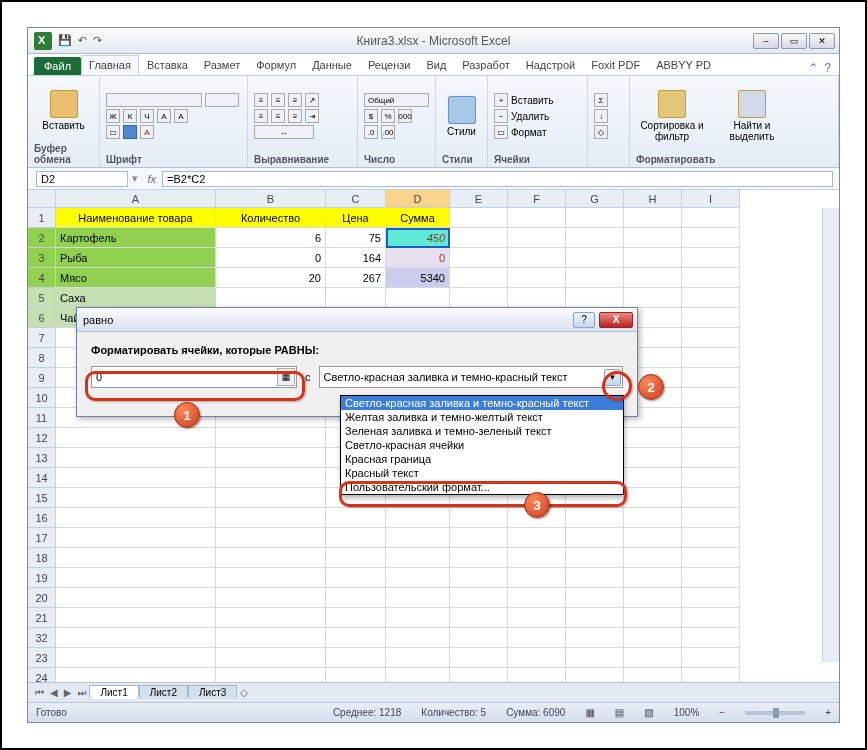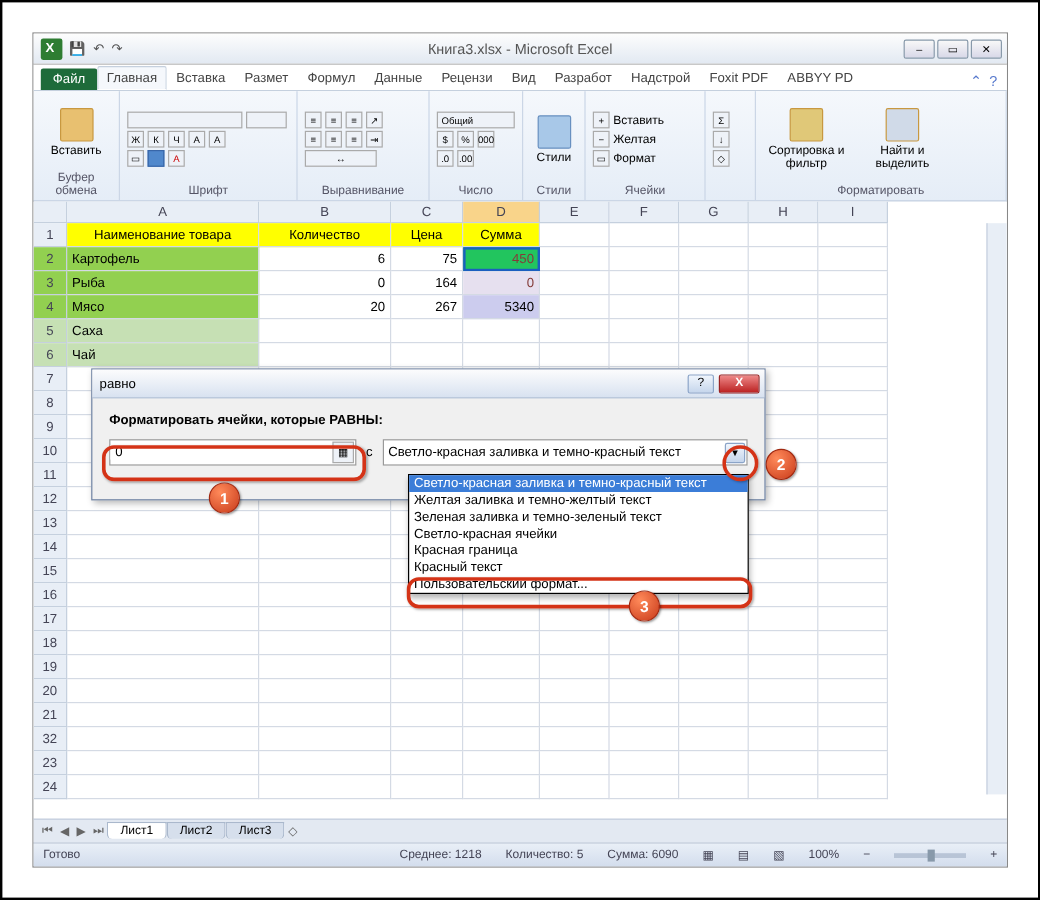--- a/index.html
+++ b/index.html
@@ -14,21 +14,21 @@
 .qat { position: absolute; left: 30px; display: flex; gap: 6px; }
 .qat span { font-size: 11px; color: #555; }
 .ribbon-tabs { height: 22px; background: #fff; display: flex; border-bottom: 1px solid #c5d0de; font-size: 11px; align-items: flex-end; }
 .filetab { background: #1e6b3a; color: #fff; padding: 3px 10px; border-radius: 2px 2px 0 0; margin-left: 6px; }
 .tab { padding: 3px 7px; color: #444; cursor: pointer; border: 1px solid transparent; }
 .tab.active { border-color: #c5d0de #c5d0de #fff; background: #f5f8fc; border-radius: 2px 2px 0 0; }
 .helpicons { margin-left: auto; display: flex; gap: 6px; padding-right: 8px; color: #5577cc; font-size: 12px; }
 .ribbon { height: 92px; background: linear-gradient(#f5f8fc,#e5edf7); border-bottom: 1px solid #b0c0d8; display: flex; font-size: 10px; }
 .group { border-right: 1px solid #cbd6e6; padding: 3px 6px 1px; display: flex; flex-direction: column; justify-content: space-between; }
 .group .body { flex: 1; display: flex; flex-direction: column; justify-content: center; gap: 2px; }
-.group .label { text-align: center; color: #556; font-size: 10px; padding: 1px 0; }
+.group .label { color: #556; font-size: 10px; padding: 1px 0; font-weight: bold; }
 .bigbtn { display: flex; flex-direction: column; align-items: center; gap: 2px; padding: 2px 4px; }
 .bigbtn .ico { width: 28px; height: 28px; background: #e8c070; border: 1px solid #c89840; border-radius: 2px; }
 .row { display: flex; gap: 3px; align-items: center; }
 .smico { width: 14px; height: 14px; border: 1px solid #aaa; background: #eef2f8; font-size: 8px; display: flex; align-items: center; justify-content: center; }
 .smico.filled { background: #5088cc; border-color: #3866a8; }
 .nameboxrow { height: 22px; border-bottom: 1px solid #c5d0de; display: flex; align-items: center; font-size: 11px; background: #f5f8fc; }
 .namebox { width: 92px; margin-left: 8px; border: 1px solid #aab8cc; background: #fff; padding: 1px 4px; }
 .fxlabel { margin: 0 6px; font-style: italic; color: #666; }
 .fbar { flex: 1; border: 1px solid #aab8cc; background: #fff; padding: 1px 4px; margin-right: 6px; }
 .sheet { position: relative; flex: 1; overflow: hidden; background: #fff; }
@@ -37,21 +37,21 @@
 .corner { width: 28px; height: 18px; background: #e8eef6; border-right: 1px solid #c5d0de; border-bottom: 1px solid #c5d0de; }
 .ch { height: 18px; background: #e8eef6; border-right: 1px solid #c5d0de; border-bottom: 1px solid #c5d0de; display: flex; align-items: center; justify-content: center; font-size: 11px; color: #445; }
 .rh { width: 28px; background: #e8eef6; border-right: 1px solid #c5d0de; border-bottom: 1px solid #c5d0de; display: flex; align-items: center; justify-content: center; font-size: 11px; color: #445; }
 .grow { display: flex; height: 20px; }
 .cell { border-right: 1px solid #d4dae4; border-bottom: 1px solid #d4dae4; padding: 1px 4px; font-size: 11px; display: flex; align-items: center; overflow: hidden; }
 .cell.header { background: #ffff00; font-weight: normal; justify-content: center; text-align: center; }
 .cell.right { justify-content: flex-end; }
 .rh.g1,.cell.g1 { background: #92d050; }
 .rh.g2,.cell.g2 { background: #c6e0b4; }
 .cell.sel { border: 2px solid #1a5fbf; padding: 0 3px; }
-.cell.d2 { background: #22c55e; color: #843c39; }
+.cell.d2 { background: #5eead4; color: #843c39; font-style: italic; }
 .cell.d3 { background: #e6e0ef; color: #843c39; }
 .cell.d4 { background: #ccccee; }
 .dialog { position: absolute; top: 305px; left: 74px; width: 562px; border: 1px solid #6f83a3; background: #f0f0f0; box-shadow: 2px 2px 6px rgba(0,0,0,0.3); font-size: 11px; z-index: 10; }
 .dlg-title { height: 24px; background: linear-gradient(#fcfcfd,#d8e2f0); border-bottom: 1px solid #b0c0d8; display: flex; align-items: center; padding: 0 6px; position: relative; }
 .dlg-title .btns { position: absolute; right: 4px; display: flex; gap: 4px; }
 .dlg-title .help { width: 22px; height: 16px; background: linear-gradient(#f0f5fc,#c6d6ec); border: 1px solid #8ba4c8; border-radius: 2px; text-align: center; font-size: 10px; line-height: 14px; }
 .dlg-title .close { width: 34px; height: 16px; background: linear-gradient(#e88,#b22); border: 1px solid #922; border-radius: 2px; color: #fff; text-align: center; font-size: 10px; line-height: 14px; font-weight: bold; }
 .dlg-body { padding: 12px 14px 28px; }
 .dlg-label { font-weight: bold; margin-bottom: 10px; }
 .dlg-row { display: flex; align-items: center; gap: 8px; }
@@ -187,21 +187,21 @@
       <div class="label">Стили</div>
     </div>
     <div class="group" style="width:100px">
       <div class="body">
         <div class="row">
             <div class="smico">+</div>
             <span>Вставить</span>
           </div>
         <div class="row">
             <div class="smico">−</div>
-            <span>Желтая</span>
+            <span>Удалить</span>
           </div>
         <div class="row">
             <div class="smico">▭</div>
             <span>Формат</span>
           </div>
       </div>
       <div class="label">Ячейки</div>
     </div>
     <div class="group" style="width:42px">
       <div class="body">
@@ -227,20 +227,26 @@
         <div class="bigbtn">
               <div class="ico" style="background:#d0dae8"></div>
               <span style="max-width:60px;text-align:center">Найти и выделить</span>
             </div>
       </div>
         </div>
       <div class="label">Форматировать</div>
     </div>
   </div>
 
+  <div class="nameboxrow">
+    <div class="namebox">D2</div>
+    <span style="margin:0 4px;color:#888">▾</span>
+    <span class="fxlabel">fx</span>
+    <div class="fbar">=B2*C2</div>
+  </div>
 
   <div class="sheet">
     <div class="grid">
       <div class="colheads">
         <div class="corner"></div>
         <div class="ch" style="width:160px">A</div>
         <div class="ch" style="width:110px">B</div>
         <div class="ch" style="width:60px">C</div>
         <div class="ch" style="width:64px;background:#f9d48a">D</div>
         <div class="ch" style="width:58px">E</div>

